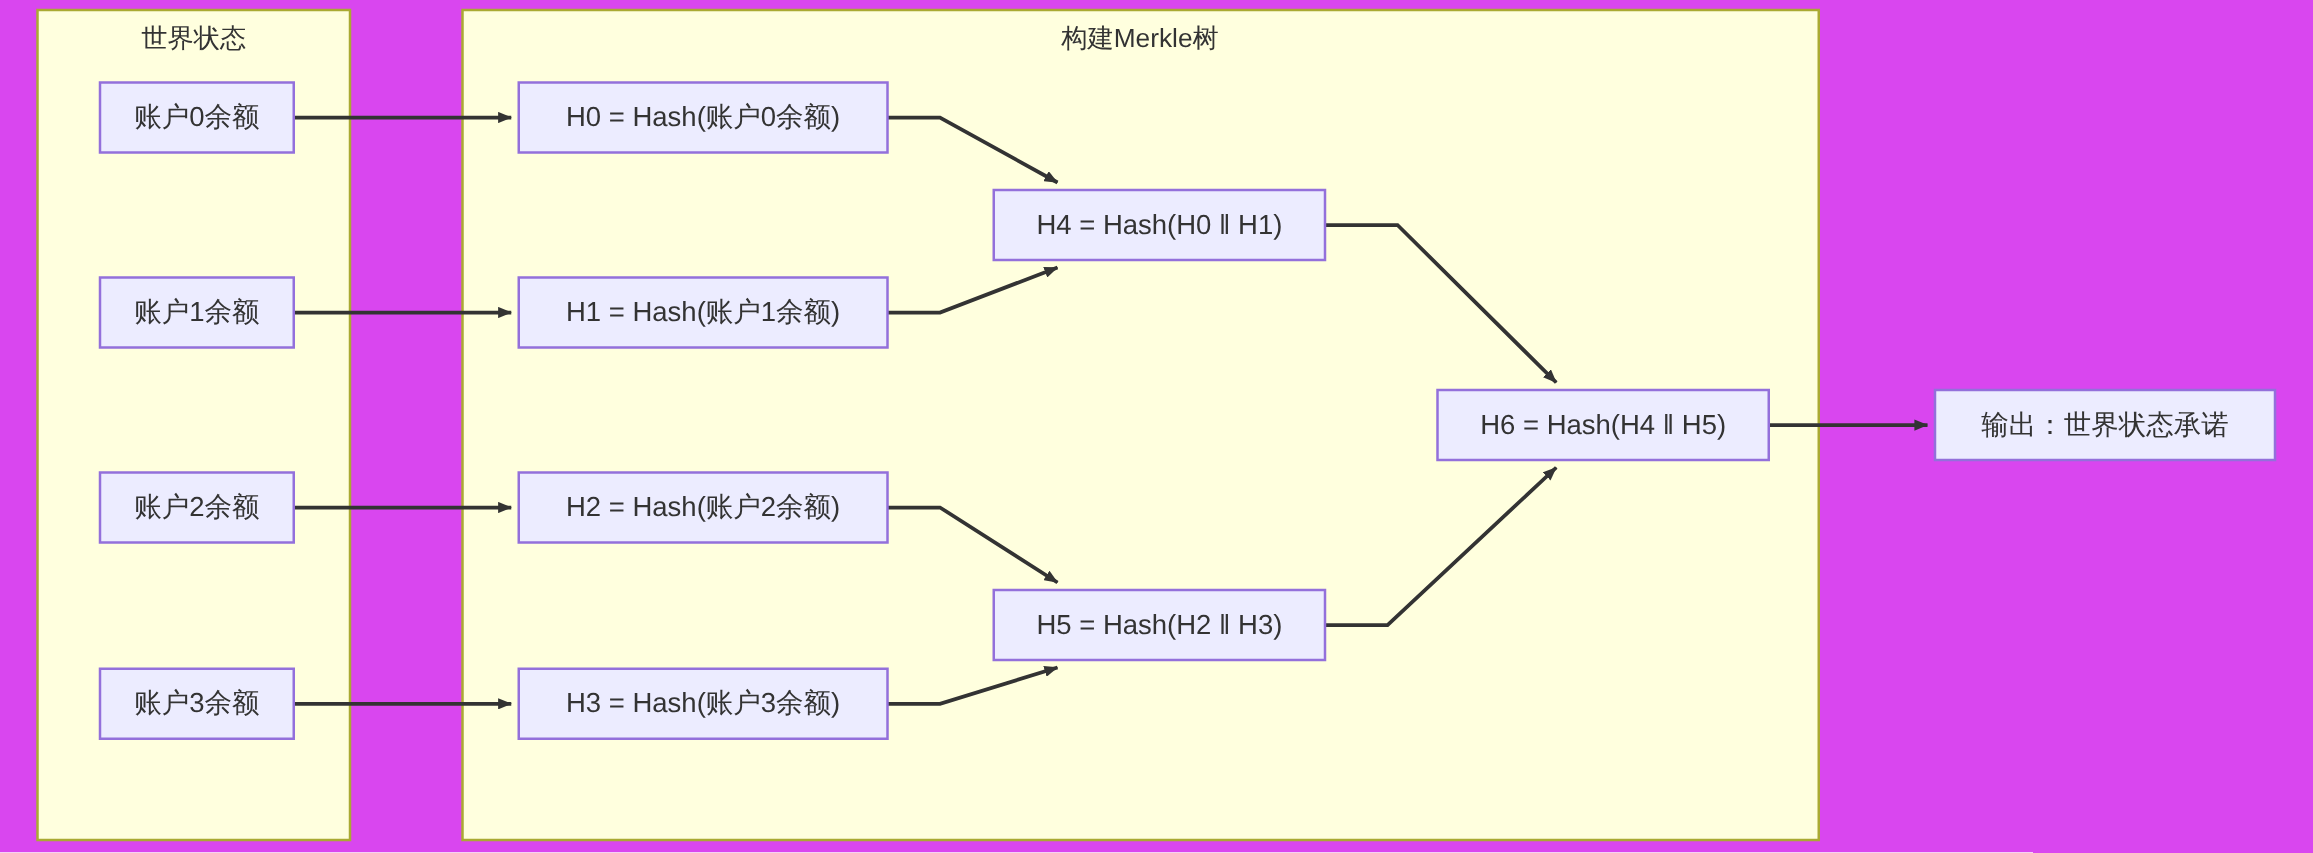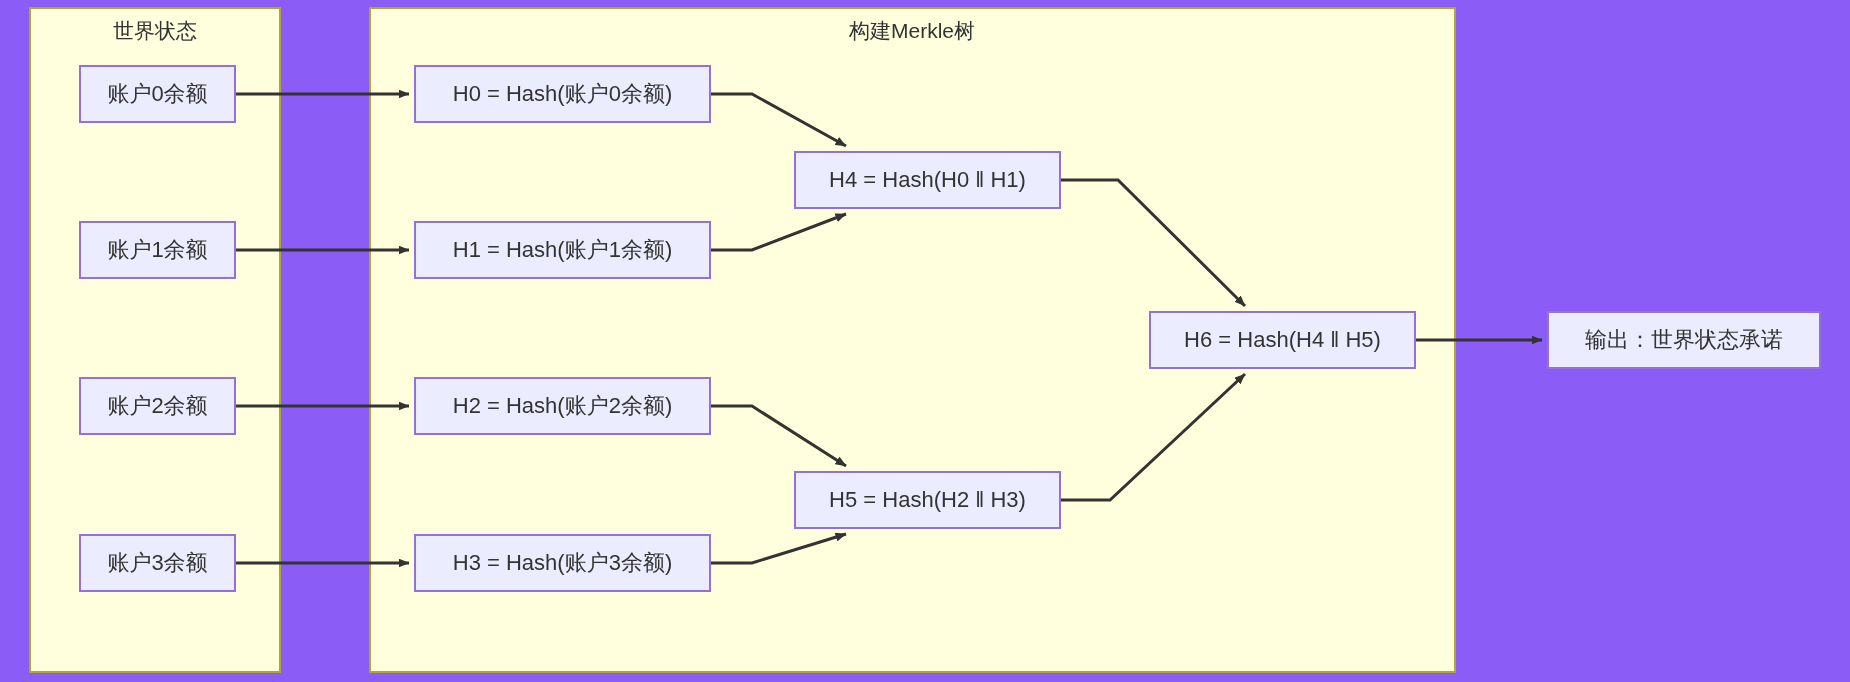--- a/index.html
+++ b/index.html
@@ -7,21 +7,21 @@
     padding: 0;
     background: #ffffff;
   }
   body {
     font-family: "Liberation Sans", "DejaVu Sans", sans-serif;
   }
   #stage {
     position: relative;
     width: 1850px;
     height: 682px;
-    background: #8b5cf6;
+    background: #d946ef;
     overflow: hidden;
   }
   svg#diagram {
     position: absolute;
     left: 0;
     top: 0;
     width: 1850px;
     height: 682px;
     display: block;
   }

